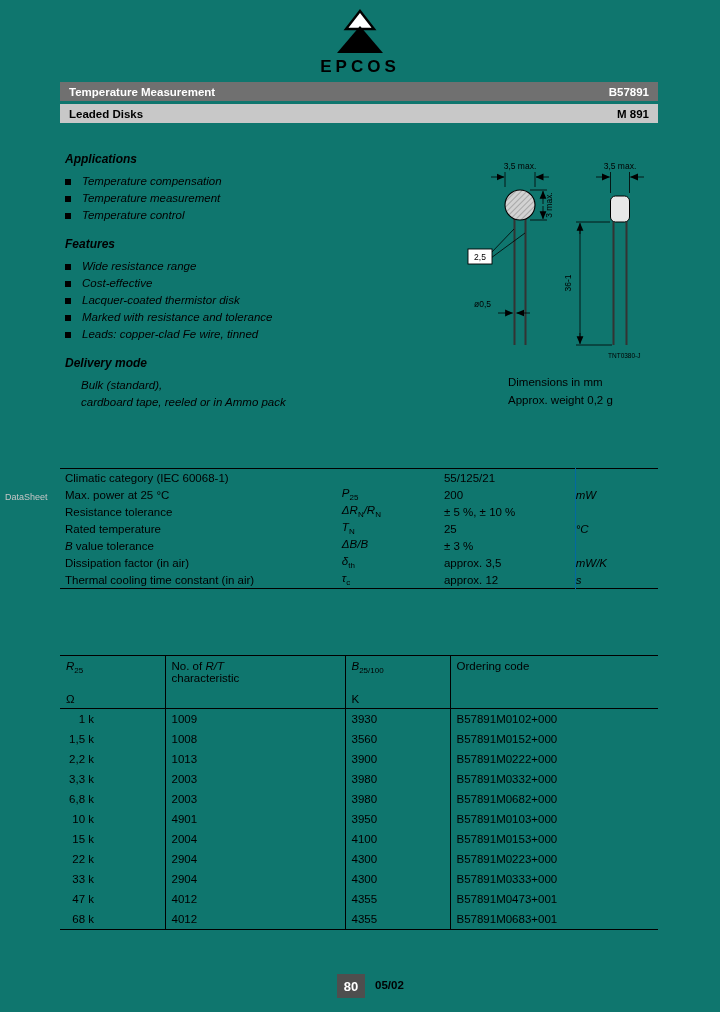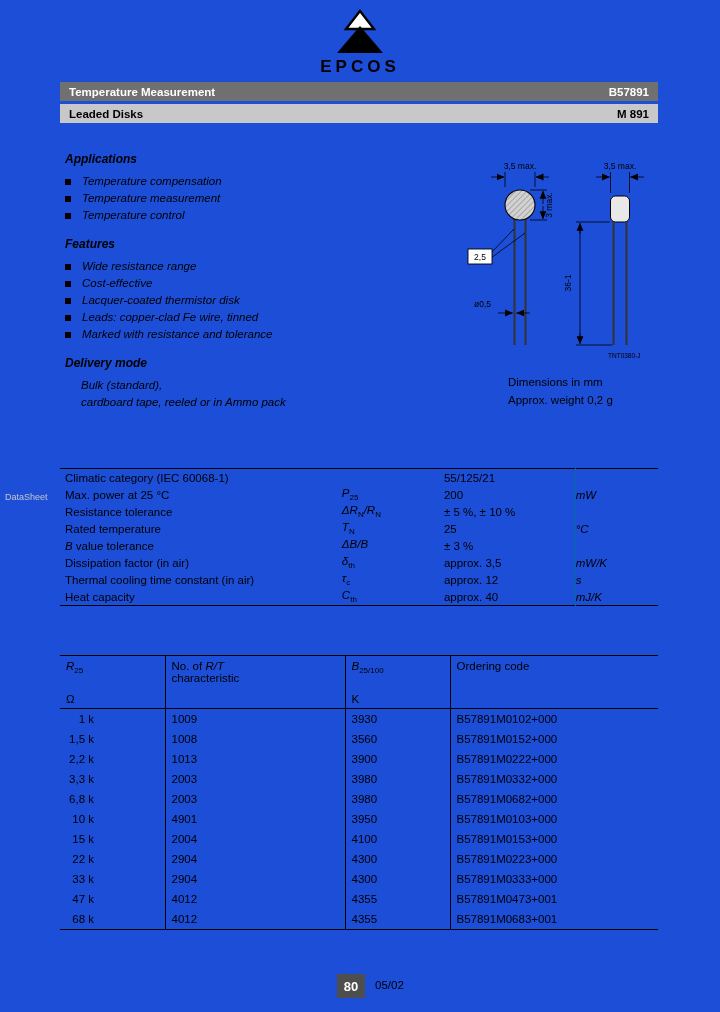--- a/index.html
+++ b/index.html
@@ -1,16 +1,16 @@
 <!DOCTYPE html>
 <html><head>
 <meta charset="utf-8">
 <style>
   html,body{margin:0;padding:0;background:#fff;}
-  .page{position:relative;width:720px;height:1012px;background:#1d4ed8;font-family:"Liberation Sans",sans-serif;color:#000;overflow:hidden;}
+  .page{position:relative;width:720px;height:1012px;background:#0f766e;font-family:"Liberation Sans",sans-serif;color:#000;overflow:hidden;}
 
   .logo{position:absolute;top:8px;left:0;width:720px;display:flex;flex-direction:column;align-items:center;}
   .logo-text{font-size:17px;font-weight:700;letter-spacing:4px;margin-top:3px;}
 
   .bar{position:absolute;left:60px;width:598px;height:19px;display:flex;justify-content:space-between;align-items:center;padding:0 9px;font-size:11.5px;font-weight:700;box-sizing:border-box;}
   .bar1{top:82px;background:#707070;color:#fff;}
   .bar2{top:104px;background:#c8c8c8;color:#000;}
 
   .watermark{position:absolute;left:5px;top:492px;font-size:9px;color:#c6c6c6;}
 
@@ -42,21 +42,21 @@
 
   .main{position:absolute;left:60px;top:655px;width:598px;font-size:11.5px;border-top:1.5px solid #000;border-bottom:1.5px solid #000;table-layout:fixed;}
   .main th,.main td{padding:0 0 0 6px;text-align:left;font-weight:400;}
   .main th{height:48px;vertical-align:top;padding-top:4px;border-bottom:1.5px solid #000;}
   .main th:nth-child(n+2),.main td:nth-child(n+2){border-left:1px solid #000;}
   .main tbody td{height:20px;vertical-align:middle;}
   .hwrap{display:flex;flex-direction:column;justify-content:space-between;height:45px;}
   .num{display:inline-block;width:28px;text-align:right;}
 
   .pagebox{position:absolute;left:337px;top:974px;width:28px;height:24px;background:#4e4e4e;color:#fff;font-size:13px;font-weight:700;display:flex;align-items:center;justify-content:center;}
-  .date{position:absolute;left:375px;top:979px;font-size:11.5px;}
+  .date{position:absolute;left:375px;top:979px;font-size:11.5px;font-weight:bold;}
 </style>
 </head>
 <body>
 
 <div class="page">
 
   <div class="logo">
     <svg width="52" height="46" viewBox="0 0 52 46">
       <path d="M26 3 L40 21 L12 21 Z" fill="#fff" stroke="#000" stroke-width="2.4"></path>
       <path d="M26 18 L49 45 L3 45 Z" fill="#000"></path>
@@ -101,25 +101,25 @@
       <li>
           <span class="sq"></span>
           <span>Cost-effective</span>
         </li>
       <li>
           <span class="sq"></span>
           <span>Lacquer-coated thermistor disk</span>
         </li>
       <li>
           <span class="sq"></span>
+          <span>Marked with resistance and tolerance</span>
+        </li>
+      <li>
+          <span class="sq"></span>
           <span>Leads: copper-clad Fe wire, tinned</span>
-        </li>
-      <li>
-          <span class="sq"></span>
-          <span>Marked with resistance and tolerance</span>
         </li>
     </ul>
 
     <h3 style="margin-top:11px;">Delivery mode</h3>
     <div class="delivery">
       <p>Bulk (standard),</p>
       <p>cardboard tape, reeled or in Ammo pack</p>
     </div>
   </div>
 
@@ -235,26 +235,20 @@
         <td class="lab"><i></i><span>Dissipation factor (in air)</span></td>
         <td class="sym"><i>δ</i><sub>th</sub><i></i><sub></sub></td>
         <td class="val">approx. 3,5</td>
         <td class="unit">mW/K</td>
       </tr>
       <tr>
         <td class="lab"><i></i><span>Thermal cooling time constant (in air)</span></td>
         <td class="sym"><i>τ</i><sub>c</sub><i></i><sub></sub></td>
         <td class="val">approx. 12</td>
         <td class="unit">s</td>
-      </tr>
-      <tr>
-        <td class="lab"><i></i><span>Heat capacity</span></td>
-        <td class="sym"><i>C</i><sub>th</sub><i></i><sub></sub></td>
-        <td class="val">approx. 40</td>
-        <td class="unit">mJ/K</td>
       </tr>
     </tbody>
   </table>
 
   <table class="main">
     <colgroup>
         <col style="width:105px">
         <col style="width:180px">
         <col style="width:105px">
         <col style="width:208px">

